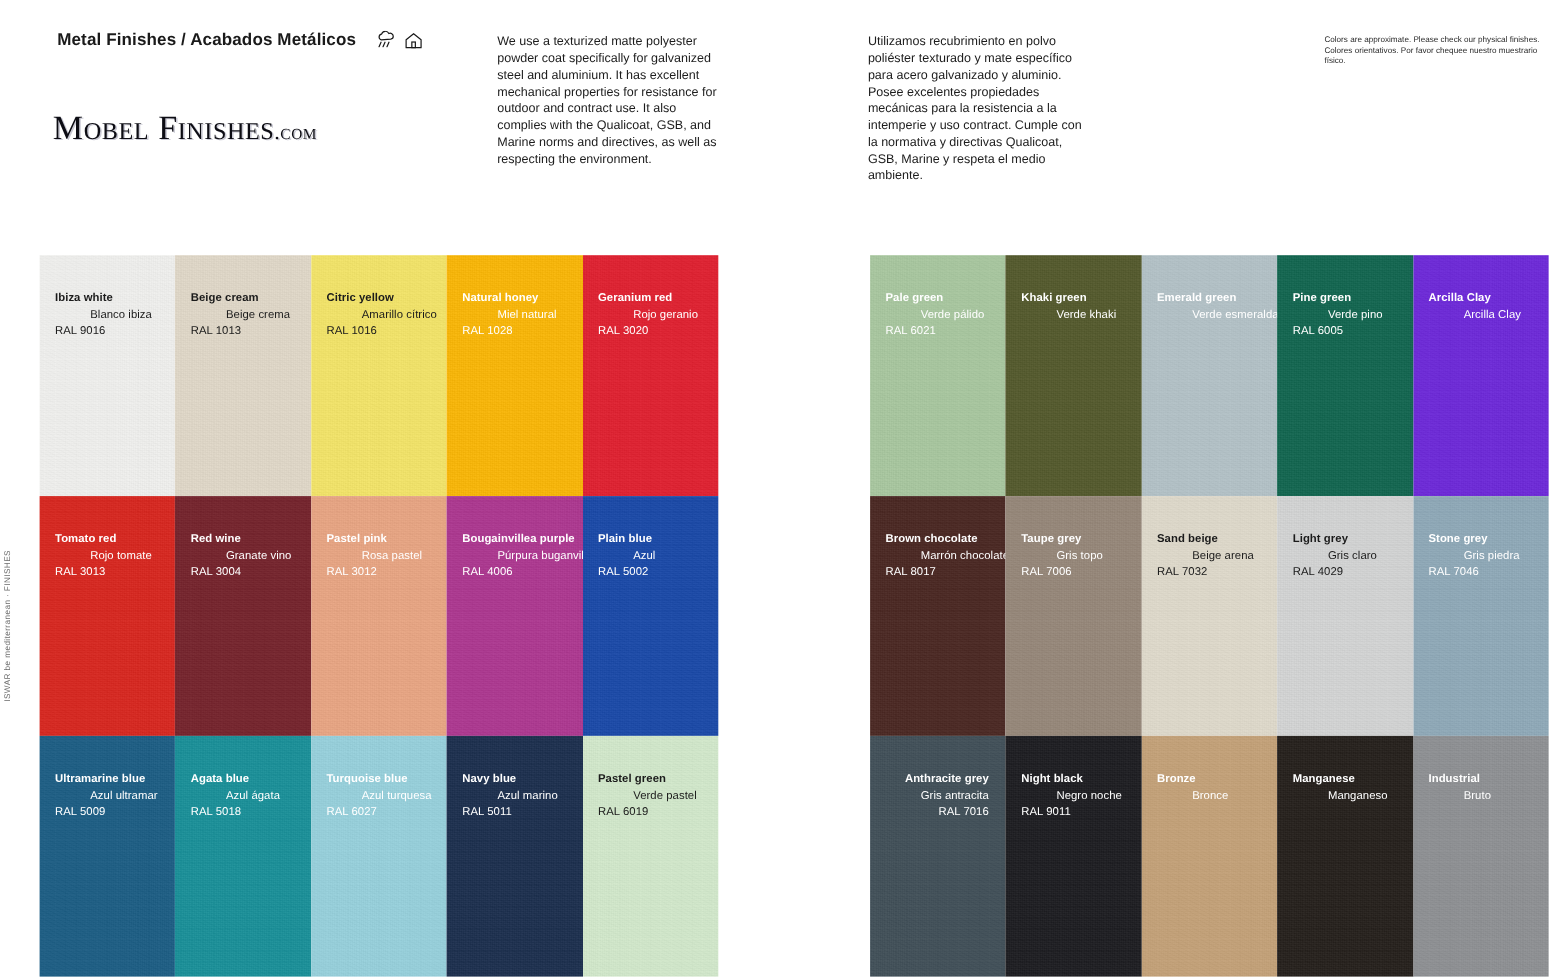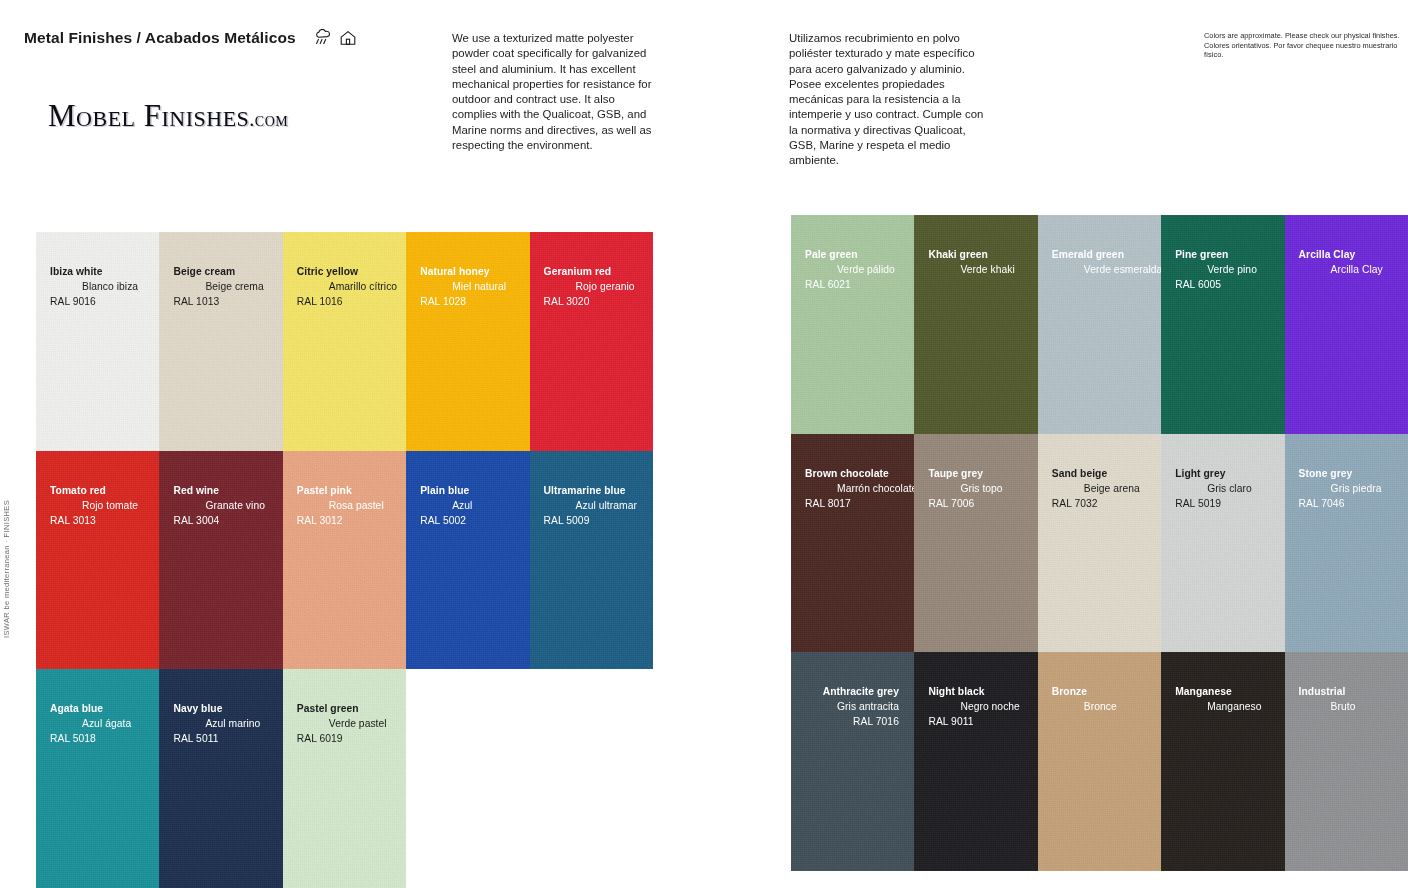--- a/index.html
+++ b/index.html
@@ -39,21 +39,21 @@
   
   .header {
     position: absolute;
     left: 0; top: 0;
     width: 1408px;
     height: 210px;
   }
 
   .title-block {
     position: absolute;
-    left: 24px;
+    left: 52px;
     top: 28px;
     width: 400px;
   }
 
   .title {
     font-size: 15.5px;
     font-weight: bold;
     color: #1a1a1a;
     letter-spacing: 0.1px;
     display: inline-block;
@@ -102,21 +102,21 @@
   .disclaimer p + p { margin-top: 0px; }
 
   
   .grid {
     position: absolute;
     display: grid;
     grid-template-columns: repeat(5, 1fr);
     grid-template-rows: repeat(3, 1fr);
   }
   .grid-left  { left: 36px;  top: 232px; width: 617px; height: 656px; }
-  .grid-right { left: 791px; top: 215px; width: 617px; height: 656px; }
+  .grid-right { left: 791px; top: 232px; width: 617px; height: 656px; }
 
   .swatch {
     position: relative;
     width: 100%;
     height: 100%;
     overflow: hidden;
   }
 
   
   .swatch::after {
@@ -235,20 +235,27 @@
           <div class="ral">RAL 3004</div>
         </div>
       </div>
       <div class="swatch" style="background: rgb(232, 165, 131);">
         <div class="swatch-label lbl-light">
           <div class="nm">Pastel pink</div>
           <div class="es">Rosa pastel</div>
           <div class="ral">RAL 3012</div>
         </div>
       </div>
+      <div class="swatch" style="background: rgb(173, 55, 144);">
+        <div class="swatch-label lbl-light">
+          <div class="nm">Bougainvillea purple</div>
+          <div class="es">Púrpura buganvilla</div>
+          <div class="ral">RAL 4006</div>
+        </div>
+      </div>
       <div class="swatch" style="background: rgb(26, 73, 168);">
         <div class="swatch-label lbl-light">
           <div class="nm">Plain blue</div>
           <div class="es">Azul</div>
           <div class="ral">RAL 5002</div>
         </div>
       </div>
       <div class="swatch" style="background: rgb(28, 93, 132);">
         <div class="swatch-label lbl-light">
           <div class="nm">Ultramarine blue</div>
@@ -256,20 +263,27 @@
           <div class="ral">RAL 5009</div>
         </div>
       </div>
       <div class="swatch" style="background: rgb(26, 144, 153);">
         <div class="swatch-label lbl-light">
           <div class="nm">Agata blue</div>
           <div class="es">Azul ágata</div>
           <div class="ral">RAL 5018</div>
         </div>
       </div>
+      <div class="swatch" style="background: rgb(151, 208, 220);">
+        <div class="swatch-label lbl-light">
+          <div class="nm">Turquoise blue</div>
+          <div class="es">Azul turquesa</div>
+          <div class="ral">RAL 6027</div>
+        </div>
+      </div>
       <div class="swatch" style="background: rgb(28, 47, 78);">
         <div class="swatch-label lbl-light">
           <div class="nm">Navy blue</div>
           <div class="es">Azul marino</div>
           <div class="ral">RAL 5011</div>
         </div>
       </div>
       <div class="swatch" style="background: rgb(210, 232, 203);">
         <div class="swatch-label lbl-dark">
           <div class="nm">Pastel green</div>
@@ -329,21 +343,21 @@
         <div class="swatch-label lbl-dark">
           <div class="nm">Sand beige</div>
           <div class="es">Beige arena</div>
           <div class="ral">RAL 7032</div>
         </div>
       </div>
       <div class="swatch" style="background: rgb(211, 212, 212);">
         <div class="swatch-label lbl-dark">
           <div class="nm">Light grey</div>
           <div class="es">Gris claro</div>
-          <div class="ral">RAL 5019</div>
+          <div class="ral">RAL 4029</div>
         </div>
       </div>
       <div class="swatch" style="background: rgb(143, 169, 184);">
         <div class="swatch-label lbl-light">
           <div class="nm">Stone grey</div>
           <div class="es">Gris piedra</div>
           <div class="ral">RAL 7046</div>
         </div>
       </div>
       <div class="swatch" style="background: rgb(64, 79, 88); text-align: right;">

